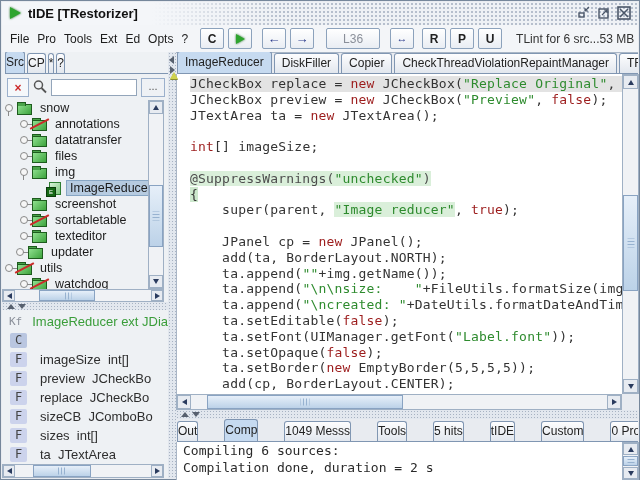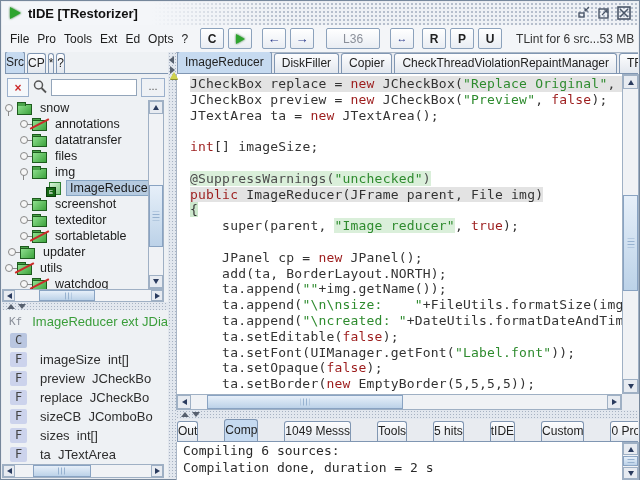--- a/index.html
+++ b/index.html
@@ -253,31 +253,31 @@
           <span class="ticon file-e badge"></span>
           <span class="tlabel sel">ImageReducer</span>
         </div>
         <div class="trow" style="padding-left: 17px;">
           <span class="thandle collapsed"></span>
           <span class="ticon folder"></span>
           <span class="tlabel">screenshot</span>
         </div>
         <div class="trow" style="padding-left: 17px;">
           <span class="thandle collapsed"></span>
-          <span class="ticon folder"></span>
-          <span class="tlabel">texteditor</span>
-        </div>
-        <div class="trow" style="padding-left: 17px;">
-          <span class="thandle collapsed"></span>
           <span class="ticon folder-x slash">
             <i></i>
           </span>
           <span class="tlabel">sortabletable</span>
         </div>
-        <div class="trow" style="padding-left: 5px;">
+        <div class="trow" style="padding-left: 17px;">
+          <span class="thandle collapsed"></span>
+          <span class="ticon folder"></span>
+          <span class="tlabel">texteditor</span>
+        </div>
+        <div class="trow" style="padding-left: 13px;">
           <span class="thandle collapsed"></span>
           <span class="ticon folder"></span>
           <span class="tlabel">updater</span>
         </div>
         <div class="trow" style="padding-left: 2px;">
           <span class="thandle collapsed"></span>
           <span class="ticon folder-x slash">
             <i></i>
           </span>
           <span class="tlabel">utils</span>
@@ -383,21 +383,20 @@
     </div>
   <div class="editor">
     <div class="code">
         <div class="cl bg-cur"><span class="c-p">JCheckBox replace = </span><span class="c-k">new</span><span class="c-p"> JCheckBox(</span><span class="c-s">"Replace Original"</span><span class="c-p">, t</span></div>
         <div class="cl"><span class="c-p">JCheckBox preview = </span><span class="c-k">new</span><span class="c-p"> JCheckBox(</span><span class="c-s">"Preview"</span><span class="c-p">, </span><span class="c-k">false</span><span class="c-p">);</span></div>
         <div class="cl"><span class="c-p">JTextArea ta = </span><span class="c-k">new</span><span class="c-p"> JTextArea();</span></div>
         <div class="cl"> </div>
         <div class="cl"><span class="c-k">int</span><span class="c-p">[] imageSize;</span></div>
         <div class="cl"> </div>
         <div class="cl"><span class="ibg-ann"><span class="c-a">@SuppressWarnings(</span><span class="c-s">"unchecked"</span><span class="c-a">)</span></span></div>
-        <div class="cl"><span class="ibg-decl"><span class="c-k">public</span><span class="c-p"> ImageReducer(JFrame parent, File img)</span></span></div>
         <div class="cl"><span class="c-bh">{</span></div>
         <div class="cl"><span class="c-p">    super(parent, </span><span class="c-sh">"Image reducer"</span><span class="c-p">, </span><span class="c-k">true</span><span class="c-p">);</span></div>
         <div class="cl"> </div>
         <div class="cl"><span class="c-p">    JPanel cp = </span><span class="c-k">new</span><span class="c-p"> JPanel();</span></div>
         <div class="cl"><span class="c-p">    add(ta, BorderLayout.NORTH);</span></div>
         <div class="cl"><span class="c-p">    ta.append(</span><span class="c-s">""</span><span class="c-p">+img.getName());</span></div>
         <div class="cl"><span class="c-p">    ta.append(</span><span class="c-s">"\n\nsize:    "</span><span class="c-p">+FileUtils.formatSize(img.le</span></div>
         <div class="cl"><span class="c-p">    ta.append(</span><span class="c-s">"\ncreated: "</span><span class="c-p">+DateUtils.formatDateAndTimeH</span></div>
         <div class="cl"><span class="c-p">    ta.setEditable(</span><span class="c-k">false</span><span class="c-p">);</span></div>
         <div class="cl"><span class="c-p">    ta.setFont(UIManager.getFont(</span><span class="c-s">"Label.font"</span><span class="c-p">));</span></div>

